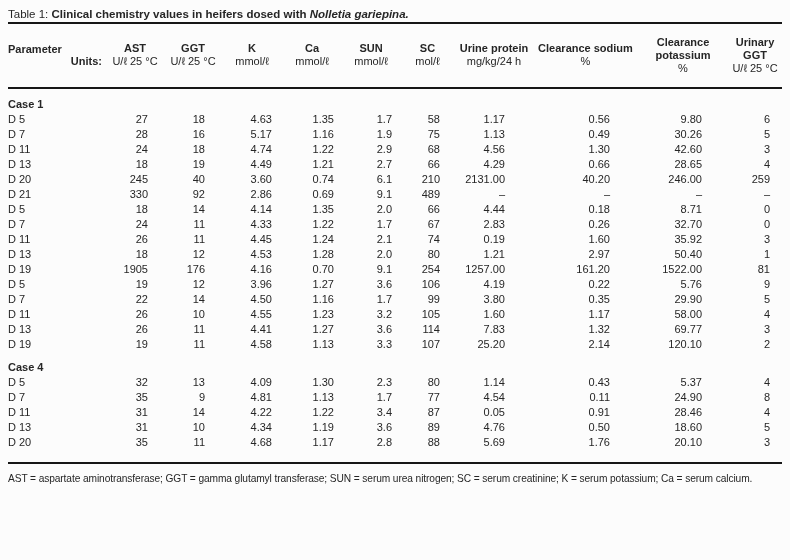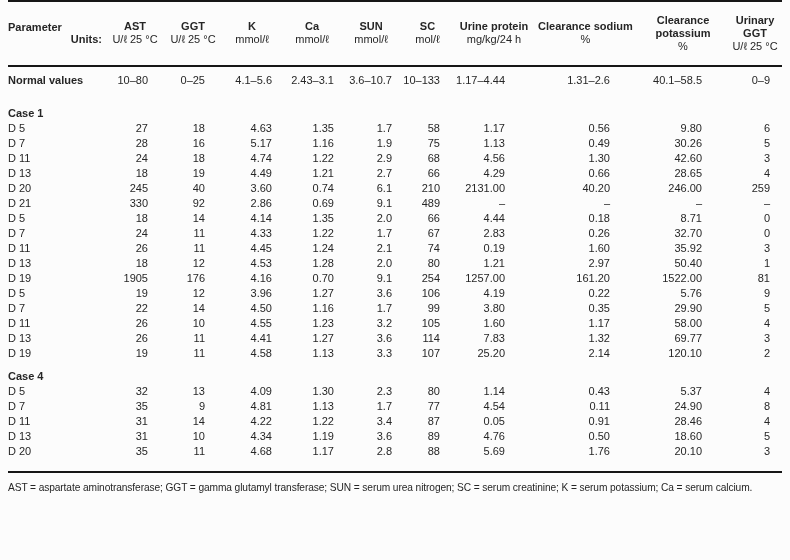--- a/index.html
+++ b/index.html
@@ -97,20 +97,23 @@
     line-height: 13px;
     white-space: nowrap;
     letter-spacing: -0.1px;
   }
 </style>
 </head>
 <body>
 
 <div class="page">
 
+  <div class="caption">
+    <span class="r">Table 1: </span><span class="b">Clinical chemistry values in heifers dosed with </span><span class="bi">Nolletia gariepina.</span>
+  </div>
 
   <table class="chem">
     <colgroup>
       <col class="c-param">
         <col class="c-ast">
         <col class="c-ggt">
         <col class="c-k">
         <col class="c-ca">
       <col class="c-sun">
         <col class="c-sc">
@@ -183,33 +186,20 @@
         </th>
         <th>
           <div class="th-inner">
             <div class="col-name">Urinary GGT</div>
             <div class="col-unit">U/ℓ 25 °C</div>
           </div>
         </th>
       </tr>
     </thead>
     <tbody id="tbody">
-        <tr class="normal-row">
-          <td class="bold">Normal values</td>
-          <td class="num">10–80</td>
-          <td class="num">0–25</td>
-          <td class="num">4.1–5.6</td>
-          <td class="num">2.43–3.1</td>
-          <td class="num">3.6–10.7</td>
-          <td class="num">10–133</td>
-          <td class="num">1.17–4.44</td>
-          <td class="num">1.31–2.6</td>
-          <td class="num">40.1–58.5</td>
-          <td class="num">0–9</td>
-        </tr>
         <tr class="case-row">
           <td class="bold" colspan="11">Case 1</td>
         </tr>
         <tr class="data-row">
           <td>D 5</td>
           <td class="num">27</td>
           <td class="num">18</td>
           <td class="num">4.63</td>
           <td class="num">1.35</td>
           <td class="num">1.7</td>

